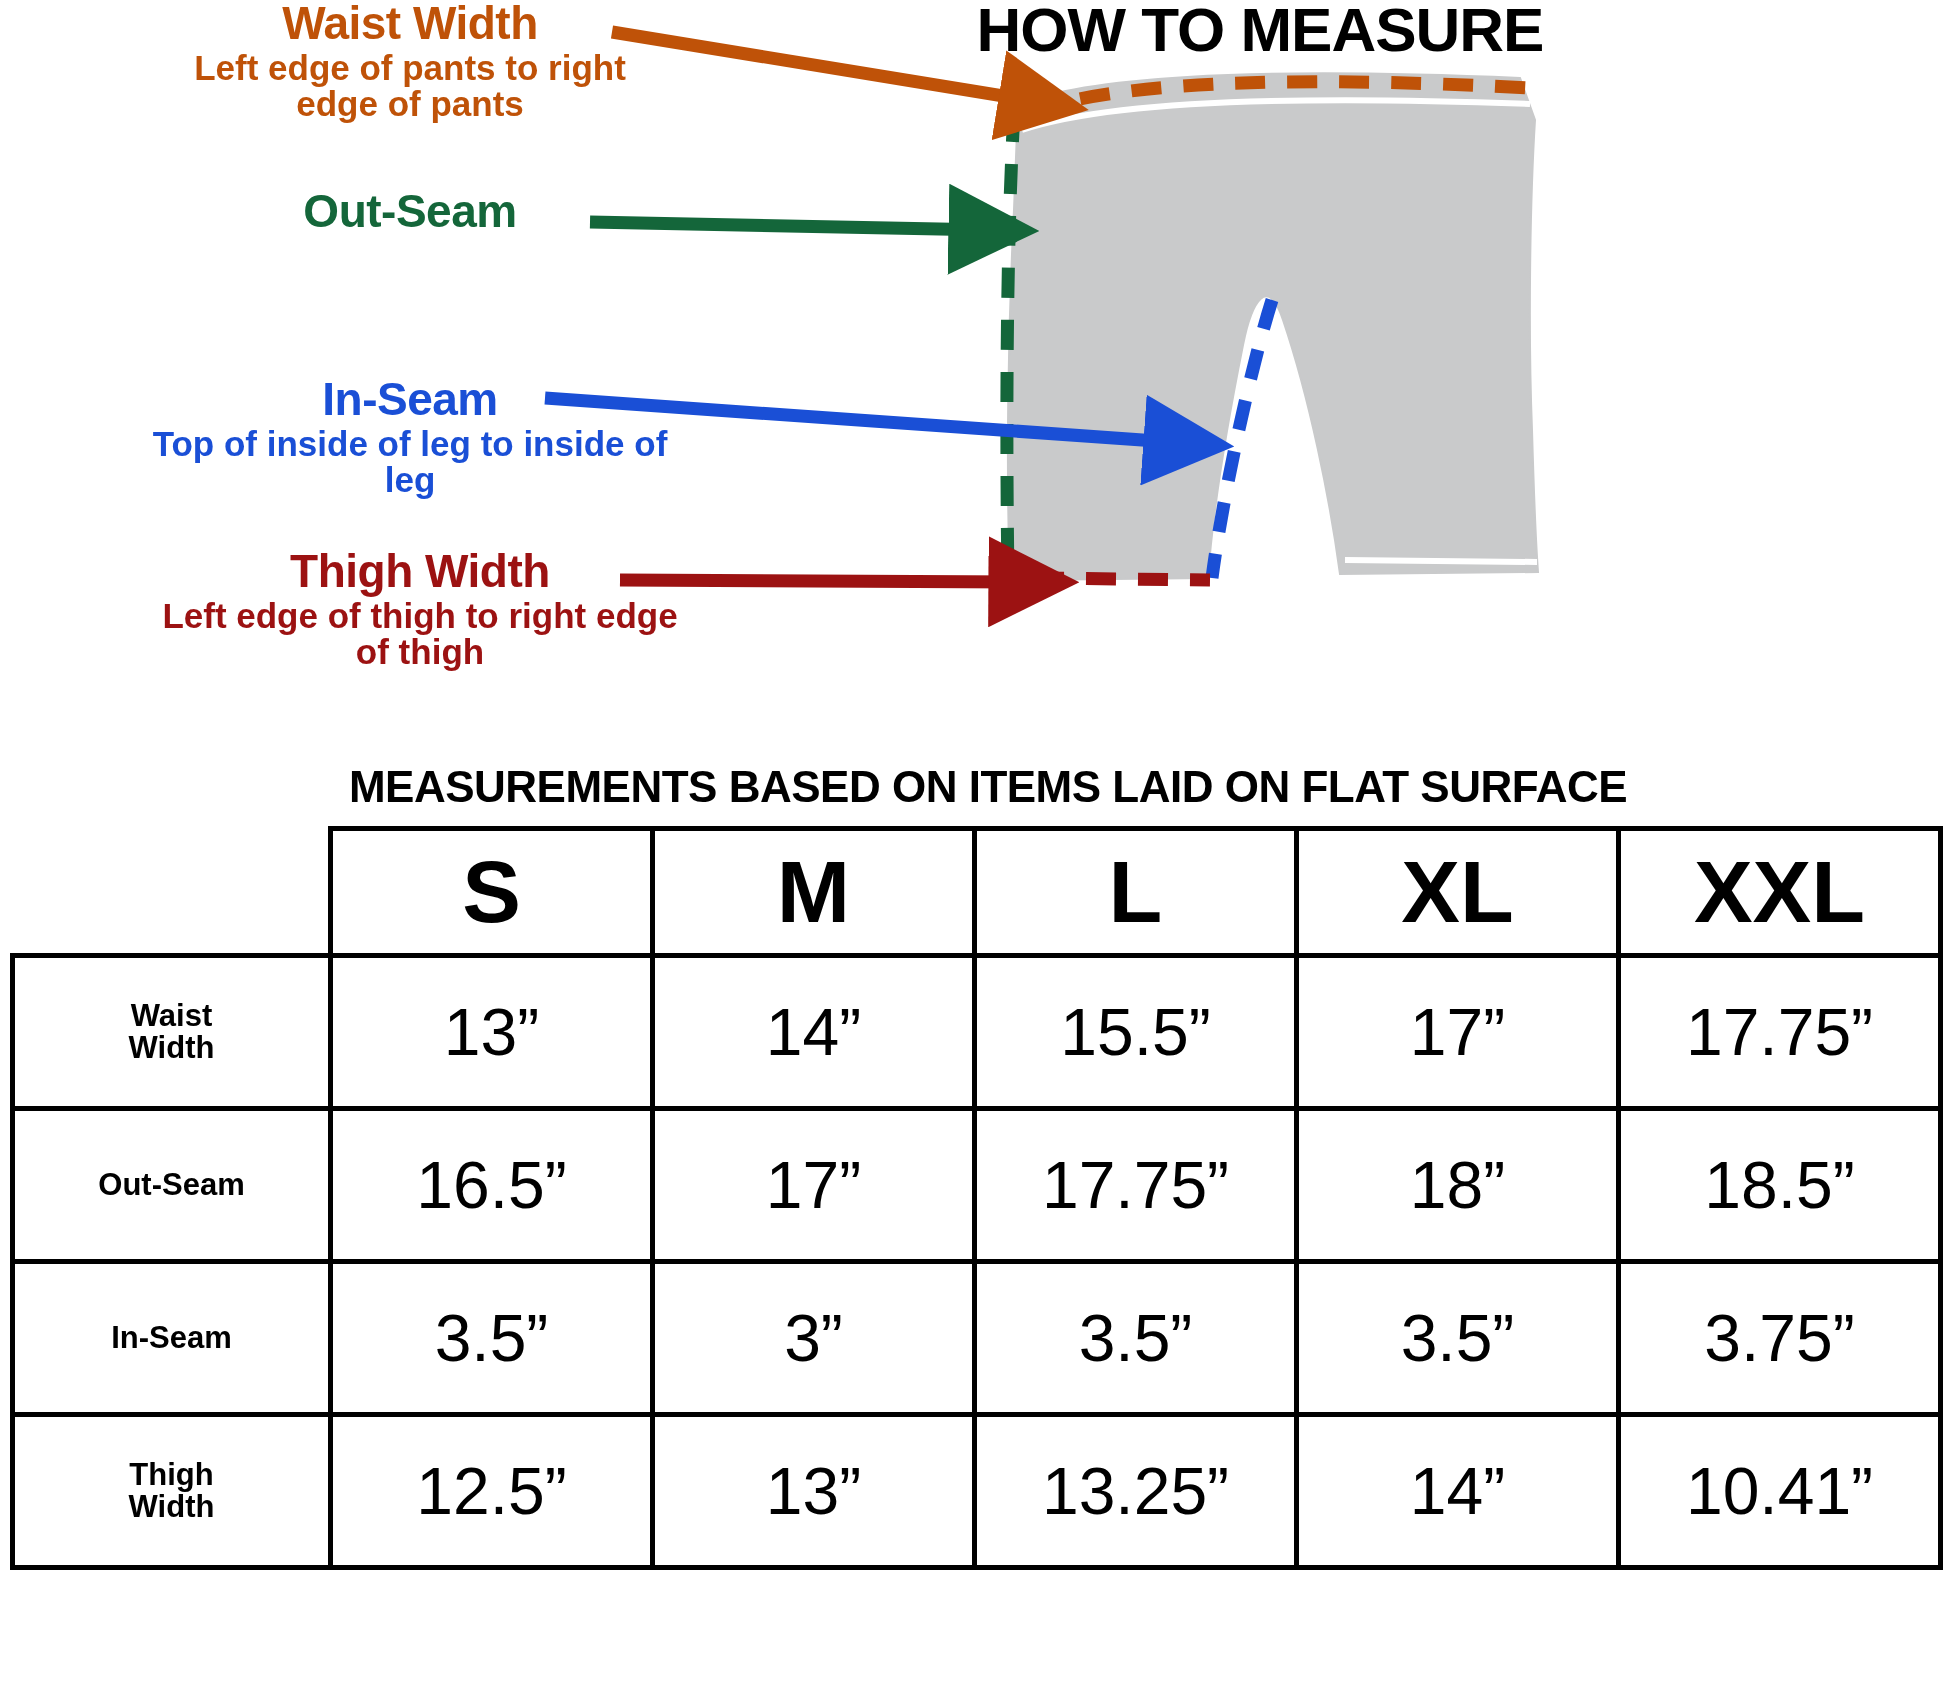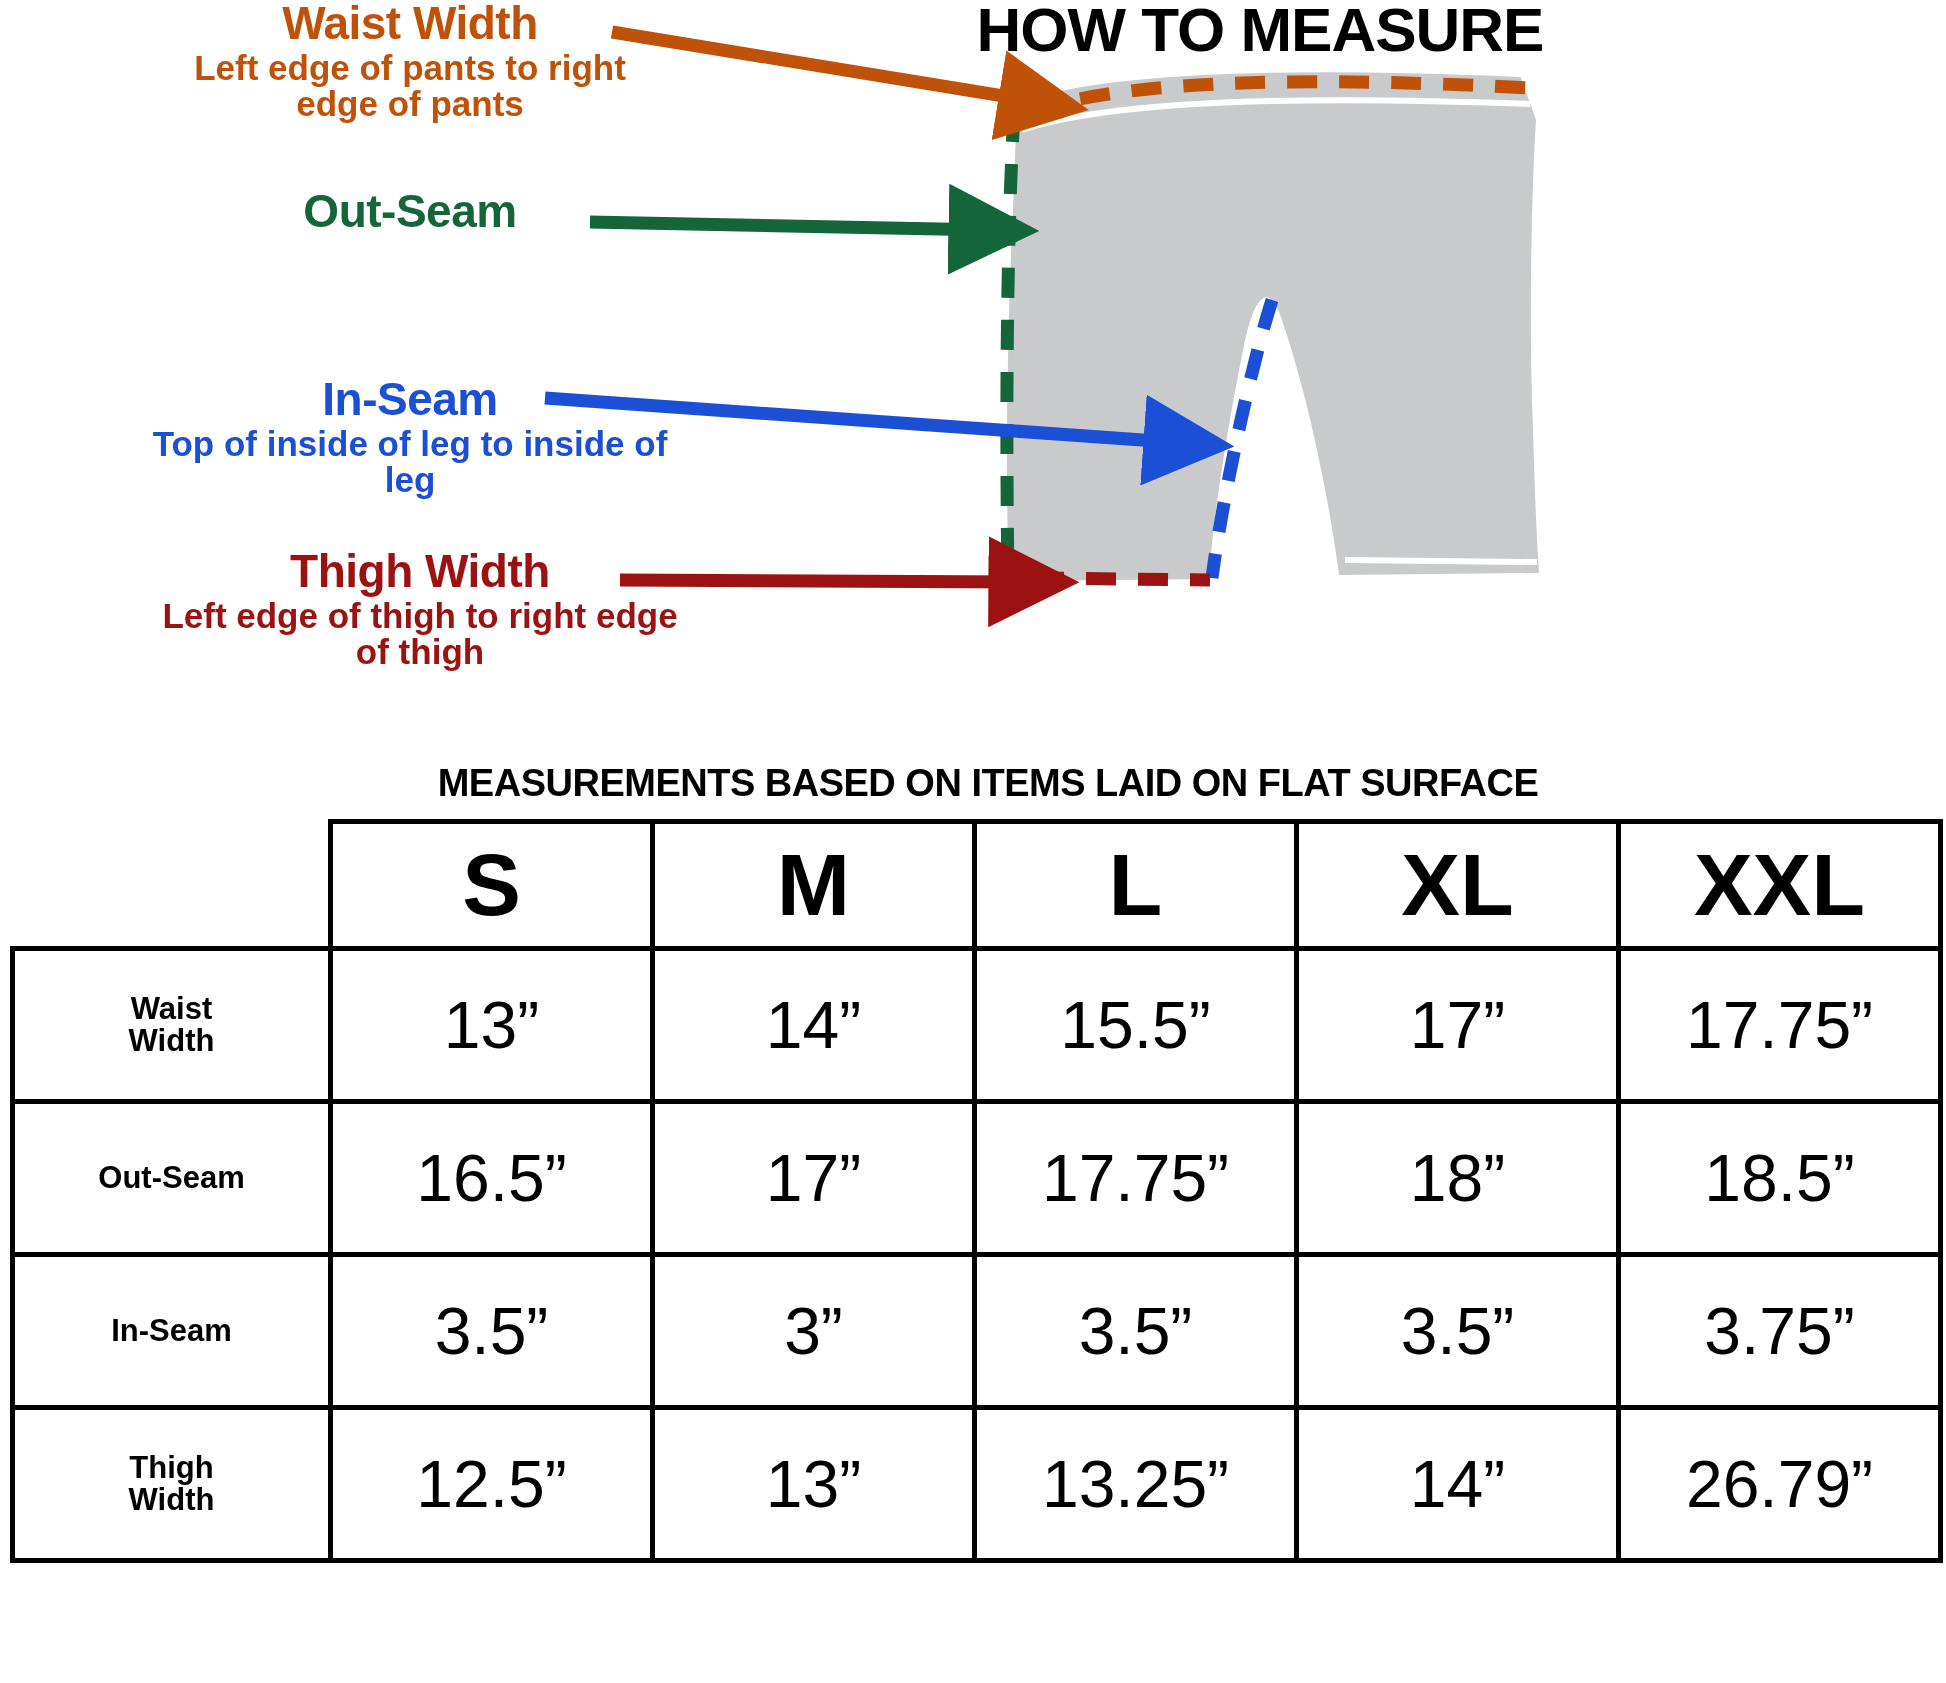--- a/index.html
+++ b/index.html
@@ -66,21 +66,21 @@
 
   
   #table-area {
     position: absolute;
     left: 0;
     top: 762px;
     width: 1946px;
   }
   #table-caption {
     text-align: center;
-    font-size: 38px;
+    font-size: 44px;
     font-weight: bold;
     color: #000;
     letter-spacing: -0.5px;
     margin: 0 0 14px 0;
     padding-left: 30px;
   }
 
   table.size-table {
     border-collapse: collapse;
     margin-left: 10px;
@@ -257,17 +257,17 @@
       </tr>
       <tr>
         <td class="row-label">
           <span>Thigh</span><br>
           <span>Width</span>
         </td>
         <td class="val">12.5”</td>
         <td class="val">13”</td>
         <td class="val">13.25”</td>
         <td class="val">14”</td>
-        <td class="val">26.79”</td>
+        <td class="val">10.41”</td>
       </tr>
     </tbody>
   </table>
 </div>
 
 </body></html>

